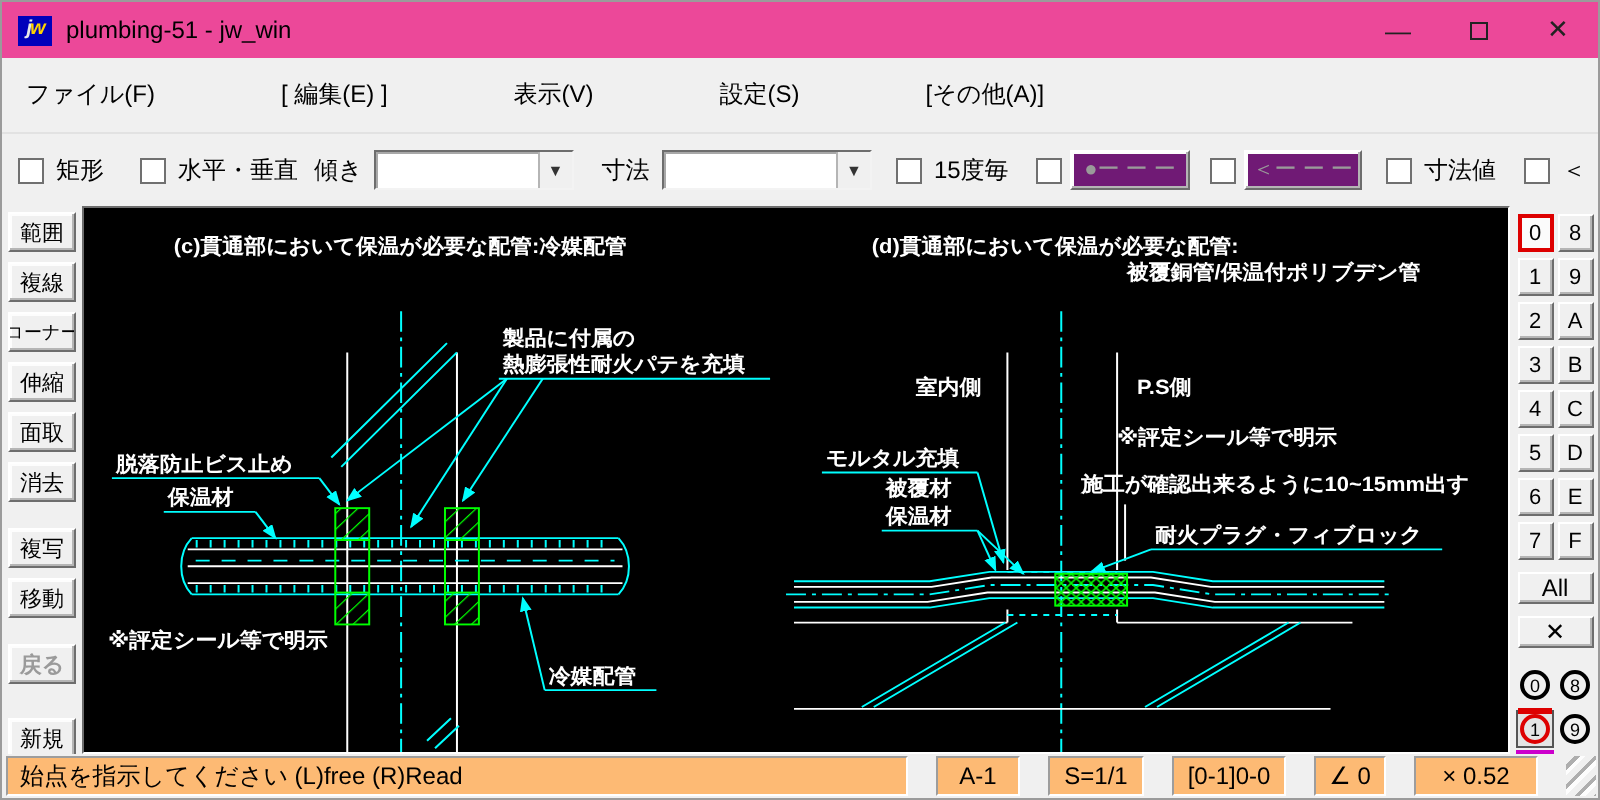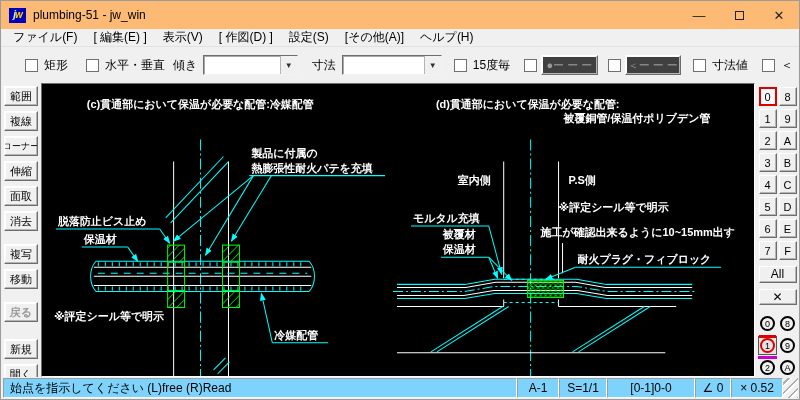--- a/index.html
+++ b/index.html
@@ -1,38 +1,38 @@
 <!DOCTYPE html>
 <html><head>
 <meta charset="utf-8">
 <style>
   * { margin:0; padding:0; box-sizing:border-box; }
   html,body { width:800px; height:400px; background:#c8c8c8; font-family:"Liberation Sans","DejaVu Sans",sans-serif; }
   .window { width:800px; height:400px; background:#f0f0f0; border:1px solid #9b9b9b; display:flex; flex-direction:column; overflow:hidden; }
 
   
-  .titlebar { height:28px; background:#fdba74; display:flex; align-items:center; flex:0 0 auto; }
+  .titlebar { height:28px; background:#ec4899; display:flex; align-items:center; flex:0 0 auto; }
   .app-icon { width:17px; height:15px; background:#0000bb; color:#ffd400; font-style:italic; font-weight:bold; font-size:10px; line-height:14px; text-align:center; margin-left:8px; letter-spacing:-1px; }
   .app-icon .j { color:#e9e9e9; }
   .title-text { font-size:12px; color:#000; margin-left:7px; flex:1; }
   .winbtn { width:40px; height:28px; display:flex; align-items:center; justify-content:center; font-size:13px; color:#222; }
   .winbtn .sq { width:9px; height:9px; border:1px solid #222; display:block; }
 
   
-  .menubar { height:18px; background:#f0f0f0; display:flex; align-items:center; font-size:12px; padding-left:4px; flex:0 0 auto; border-bottom:1px solid #e2e2e2; }
+  .menubar { height:38px; background:#f0f0f0; display:flex; align-items:center; font-size:12px; padding-left:4px; flex:0 0 auto; border-bottom:1px solid #e2e2e2;gap:47px; }
   .menu-item { padding:2px 8px; color:#000; white-space:nowrap; }
 
   
-  .toolbar { height:36px; background:#f0f0f0; display:flex; align-items:center; font-size:12px; padding-left:24px; flex:0 0 auto; }
+  .toolbar { height:36px; background:#f0f0f0; display:flex; align-items:center; font-size:12px; padding-left:8px; flex:0 0 auto; }
   .chk { width:13px; height:13px; background:#fff; border:1px solid #707070; display:inline-block; flex:0 0 auto; }
   .tb-lab { margin:0 6px 0 6px; white-space:nowrap; }
   .combo { width:104px; height:20px; background:#fff; border:1px solid; border-color:#6d6d6d #f3f3f3 #f3f3f3 #6d6d6d; display:flex; box-shadow:inset 1px 1px 0 #a8a8a8; }
   .combo .field { flex:1; }
   .combo .drop { width:17px; background:#f0f0f0; border-left:1px solid #b5b5b5; color:#333; font-size:8px; display:flex; align-items:center; justify-content:center; }
-  .gbtn3d { background:#404040; border:1px solid; border-color:#ffffff #6d6d6d #6d6d6d #ffffff; box-shadow:inset -1px -1px 0 #b5b5b5, inset 1px 1px 0 #fdfdfd; color:#9a9a9a; font-size:11px; height:20px; width:62px; text-align:center; line-height:18px; white-space:nowrap; overflow:hidden; }
+  .gbtn3d { background:#701a75; border:1px solid; border-color:#ffffff #6d6d6d #6d6d6d #ffffff; box-shadow:inset -1px -1px 0 #b5b5b5, inset 1px 1px 0 #fdfdfd; color:#9a9a9a; font-size:11px; height:20px; width:62px; text-align:center; line-height:18px; white-space:nowrap; overflow:hidden; }
 
   
   .main { flex:1; display:flex; min-height:0; }
   .leftcol { width:40px; background:#f0f0f0; padding:3px 2px 0 3px; display:flex; flex-direction:column; overflow:hidden; flex:0 0 auto; }
   .sbtn { width:34px; height:20px; flex:0 0 auto; margin-bottom:5px; background:#f0f0f0; border:1px solid; border-color:#ffffff #6d6d6d #6d6d6d #ffffff; box-shadow:inset -1px -1px 0 #b5b5b5, inset 1px 1px 0 #fdfdfd; font-size:11px; color:#000; display:flex; align-items:center; justify-content:center; white-space:nowrap; overflow:hidden; }
   .sbtn.disabled { color:#9a9a9a;font-weight:bold; }
   .sgap { height:8px; flex:0 0 auto; }
 
   .canvas { flex:1; background:#000; position:relative; border:1px solid; border-color:#6d6d6d #fff #fff #6d6d6d; min-width:0;font-weight:bold; }
   .canvas svg { position:absolute; inset:0; width:100%; height:100%; }
@@ -46,21 +46,21 @@
   .gbtn { width:19px; height:19px; position:relative; display:flex; align-items:center; justify-content:center; background:#f0f0f0; }
   .gcircle { width:15px; height:15px; border:2px solid #000; border-radius:50%; font-size:9px; display:flex; align-items:center; justify-content:center; color:#000; }
   .gbtn.red .gcircle { border-color:#dd0000; }
   .gbtn .bar { position:absolute; top:-2px; left:0; right:0; height:3px; }
   .gbtn.red .bar { background:#dd0000; }
   .gbtn.mag .bar { background:#cc00cc; }
   .gbtn.red { border:1px solid #555; background:#e4e4e4; }
 
   
   .statusbar { height:22px; background:#f0f0f0; display:flex; align-items:stretch; padding:1px 1px 1px 2px; font-size:12px; flex:0 0 auto; }
-  .spanel { border:1px solid; border-color:#9d9d9d #ffffff #ffffff #9d9d9d; background:#7dd3fc; display:flex; align-items:center; padding:0 6px; margin-right:0; white-space:nowrap; overflow:hidden; }
+  .spanel { border:1px solid; border-color:#9d9d9d #ffffff #ffffff #9d9d9d; background:#fdba74; display:flex; align-items:center; padding:0 6px; margin-right:14px; white-space:nowrap; overflow:hidden; }
   .smsg { flex:1; }
   .grip { width:15px; background:repeating-linear-gradient(135deg,#f0f0f0 0 3px,#aeaeae 3px 5px,#fdfdfd 5px 7px); }
 </style>
 </head>
 <body>
 
 <div class="window">
 
   <div class="titlebar">
     <div class="app-icon"><span class="j">j</span><span>w</span></div>
@@ -69,24 +69,22 @@
     <div class="winbtn">
         <span class="sq"></span>
       </div>
     <div class="winbtn">✕</div>
   </div>
 
   <div class="menubar">
     <div class="menu-item">ファイル(F)</div>
     <div class="menu-item">[ 編集(E) ]</div>
     <div class="menu-item">表示(V)</div>
-    <div class="menu-item">[ 作図(D) ]</div>
     <div class="menu-item">設定(S)</div>
     <div class="menu-item">[その他(A)]</div>
-    <div class="menu-item">ヘルプ(H)</div>
   </div>
 
   <div class="toolbar">
     <span class="chk"></span>
     <span class="tb-lab">矩形</span>
     <span class="chk" style="margin-left:12px"></span>
     <span class="tb-lab">水平・垂直</span>
     <span class="tb-lab" style="margin-left:2px">傾き</span>
     <div class="combo">
       <span class="field"></span>
@@ -279,19 +277,19 @@
             <span class="gcircle">A</span>
           </div>
       </div>
     </div>
   </div>
 
   <div class="statusbar">
     <div class="spanel smsg">始点を指示してください (L)free (R)Read</div>
     <div class="spanel" style="width:42px;justify-content:center">A-1</div>
     <div class="spanel" style="width:48px;justify-content:center">S=1/1</div>
-    <div class="spanel" style="width:88px;justify-content:center">[0-1]0-0</div>
+    <div class="spanel" style="width:57px;justify-content:center">[0-1]0-0</div>
     <div class="spanel" style="width:36px;justify-content:center">∠ 0</div>
-    <div class="spanel" style="width:52px;justify-content:center">× 0.52</div>
+    <div class="spanel" style="width:62px;justify-content:center">× 0.52</div>
     <div class="grip"></div>
   </div>
 
 </div>
 
 </body></html>

